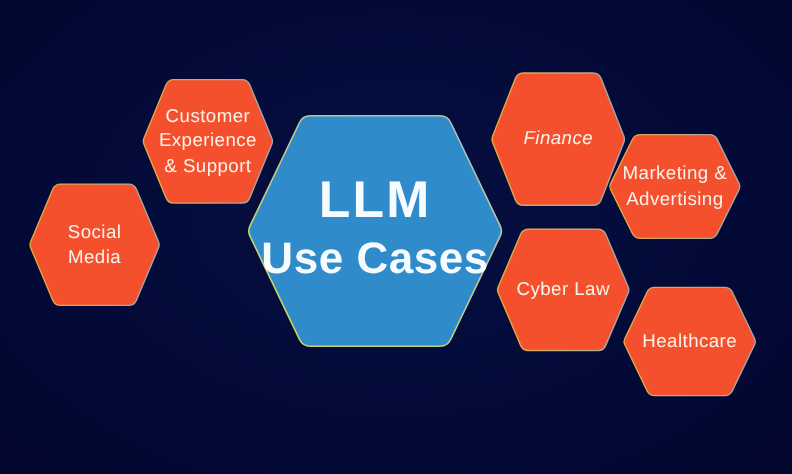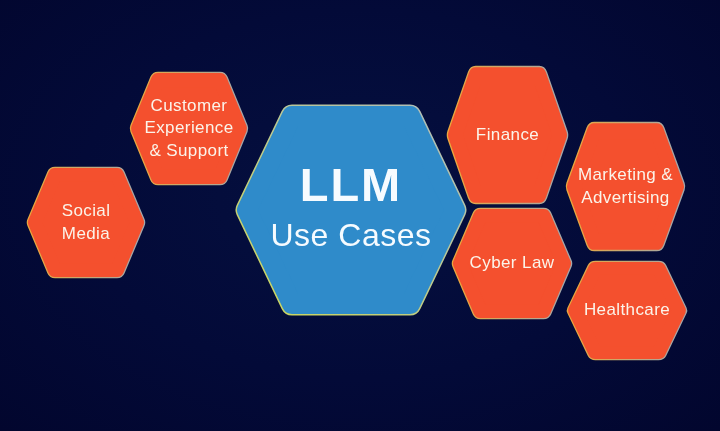--- a/index.html
+++ b/index.html
@@ -63,22 +63,22 @@
     transform: translateY(-4px);
     color: #f6fbff;
   }
   .center-title-1 {
     font-size: 47px;
     font-weight: bold;
     letter-spacing: 2px;
     line-height: 1;
   }
   .center-title-2 {
-    font-size: 32px;
-    font-weight: normal;
+    font-size: 40px;
+    font-weight: bold;
     letter-spacing: 0.5px;
     line-height: 1;
     margin-top: 11px;
   }
 </style>
 </head>
 <body>
 
 <svg width="0" height="0" style="position:absolute" aria-hidden="true">
   <defs>
@@ -88,21 +88,21 @@
     </linearGradient>
     <linearGradient id="rimBlue" x1="0" y1="1" x2="1" y2="0">
       <stop offset="0" stop-color="#ccd75c"></stop>
       <stop offset="1" stop-color="#aebdbd"></stop>
     </linearGradient>
   </defs>
 </svg>
 
 <div class="canvas">
 
-  <div class="hex hex-large" style="left:236px; top:105px; width:230px; height:210px;text-align:center;">
+  <div class="hex hex-large" style="left:226px; top:105px; width:230px; height:210px;text-align:center;">
     <svg class="hex-svg" viewBox="0 0 230 210" preserveAspectRatio="none">
       <path class="rim rim-b" d="M56 11 L174 11 L219 105 L174 199 L56 199 L11 105 Z"></path>
       <path class="body body-b" d="M56 11 L174 11 L219 105 L174 199 L56 199 L11 105 Z"></path>
     </svg>
     <div class="center-stack">
       <div class="center-title-1">LLM</div>
       <div class="center-title-2">Use Cases</div>
     </div>
   </div>
 
@@ -119,29 +119,29 @@
   <div class="hex" style="left:27px; top:167px; width:118px; height:111px;text-decoration:underline;">
     <svg class="hex-svg" viewBox="0 0 118 112" preserveAspectRatio="none">
       <path class="rim rim-o" d="M28 8 L90 8 L110 56 L90 104 L28 104 L8 56 Z"></path>
       <path class="body body-o" d="M28 8 L90 8 L110 56 L90 104 L28 104 L8 56 Z"></path>
     </svg>
     <div class="hex-label">Social
 Media</div>
   </div>
 
 
-  <div class="hex" style="left:447px; top:66px; width:121px; height:138px;">
+  <div class="hex" style="left:447px; top:66px; width:121px; height:121px;font-style:italic;">
     <svg class="hex-svg" viewBox="0 0 118 112" preserveAspectRatio="none">
       <path class="rim rim-o" d="M28 8 L90 8 L110 56 L90 104 L28 104 L8 56 Z"></path>
       <path class="body body-o" d="M28 8 L90 8 L110 56 L90 104 L28 104 L8 56 Z"></path>
     </svg>
     <div class="hex-label">Finance</div>
   </div>
 
-  <div class="hex" style="left:566px; top:122px; width:119px; height:129px;">
+  <div class="hex" style="left:554px; top:122px; width:119px; height:95px;">
     <svg class="hex-svg" viewBox="0 0 118 112" preserveAspectRatio="none">
       <path class="rim rim-o" d="M28 8 L90 8 L110 56 L90 104 L28 104 L8 56 Z"></path>
       <path class="body body-o" d="M28 8 L90 8 L110 56 L90 104 L28 104 L8 56 Z"></path>
     </svg>
     <div class="hex-label">Marketing &amp;
 Advertising</div>
   </div>
 
   <div class="hex" style="left:452px; top:208px; width:120px; height:111px;">
     <svg class="hex-svg" viewBox="0 0 118 112" preserveAspectRatio="none">

